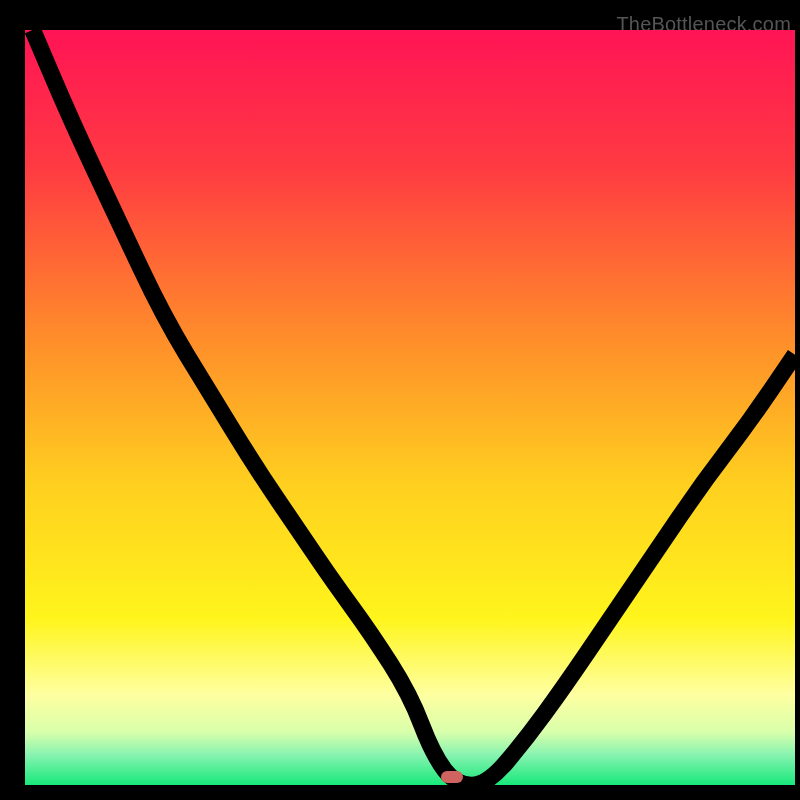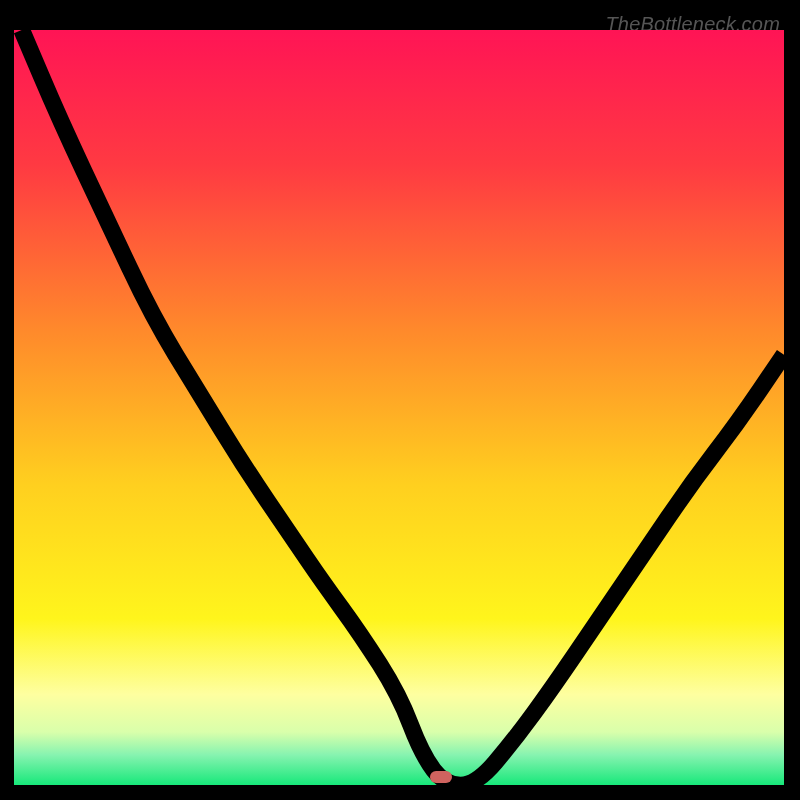--- a/index.html
+++ b/index.html
@@ -6,26 +6,25 @@
   body {
     width: 800px;
     height: 800px;
     background: #000;
     font-family: Arial, sans-serif;
     position: relative;
     overflow: hidden;
   }
   .frame {
     position: absolute;
-    left: 14px;
+    left: 25px;
     top: 15px;
     width: 770px;
     height: 770px;
     background: #000;
-    font-style: italic;
   }
   .plot-area {
     position: absolute;
     left: 0;
     top: 15px;
     width: 770px;
     height: 755px;
   }
   .gradient-bg {
     position: absolute;

